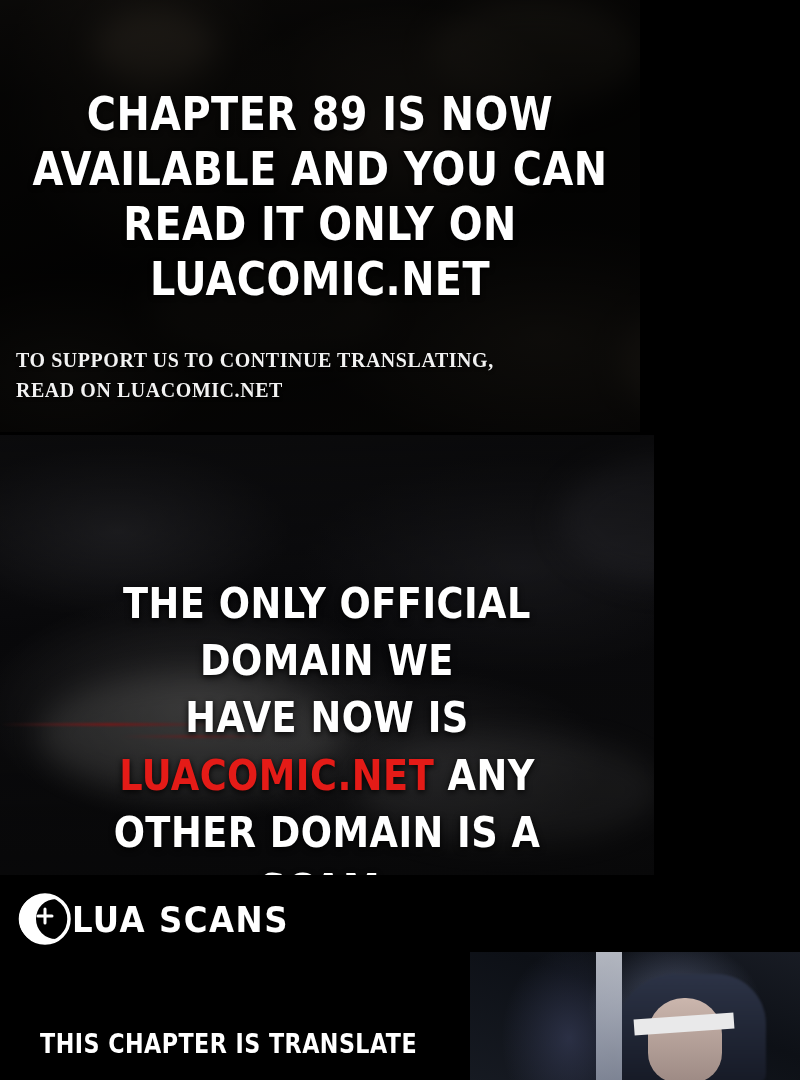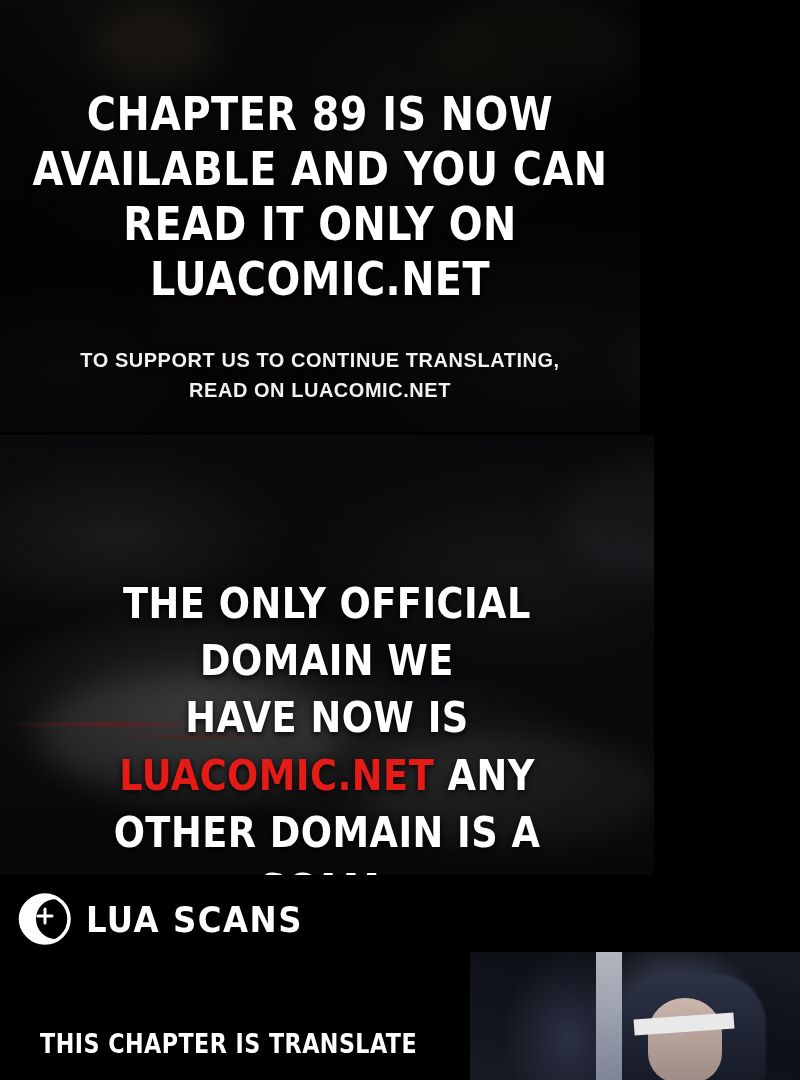--- a/index.html
+++ b/index.html
@@ -66,23 +66,23 @@
     letter-spacing: 0.5px;
     text-transform: uppercase;
     transform: scaleX(0.94);
     text-shadow: 0 2px 6px rgba(0,0,0,0.9);
   }
   .subline-wrap {
     position: absolute;
     left: 0;
     right: 0;
     top: 345px;
-    text-align: center;
+    text-align: left;
     color: #f2f2f2;
-    font-family: Liberation Sans, sans-serif;
+    font-family: Liberation Serif, serif;
   }
   .subline {
     font-size: 21px;
     line-height: 1.45;
     font-weight: 700;
     letter-spacing: 0.6px;
     text-transform: uppercase;
     transform: scaleX(0.95);
     text-shadow: 0 1px 4px rgba(0,0,0,0.9);
   }
@@ -205,21 +205,20 @@
     background: linear-gradient(180deg, #cfd3dd, #8e95a6);
     opacity: 0.85;
   }
 
   .logo-row {
     position: absolute;
     left: 18px;
     top: 14px;
     display: flex;
     align-items: center;
-    gap: 14px;
   }
   .logo-mark {
     width: 54px;
     height: 54px;
     position: relative;
     flex: none;
   }
   .logo-text {
     color: #ffffff;
     font-family: "DejaVu Sans Condensed", "Liberation Sans Narrow", "Liberation Sans", sans-serif;

